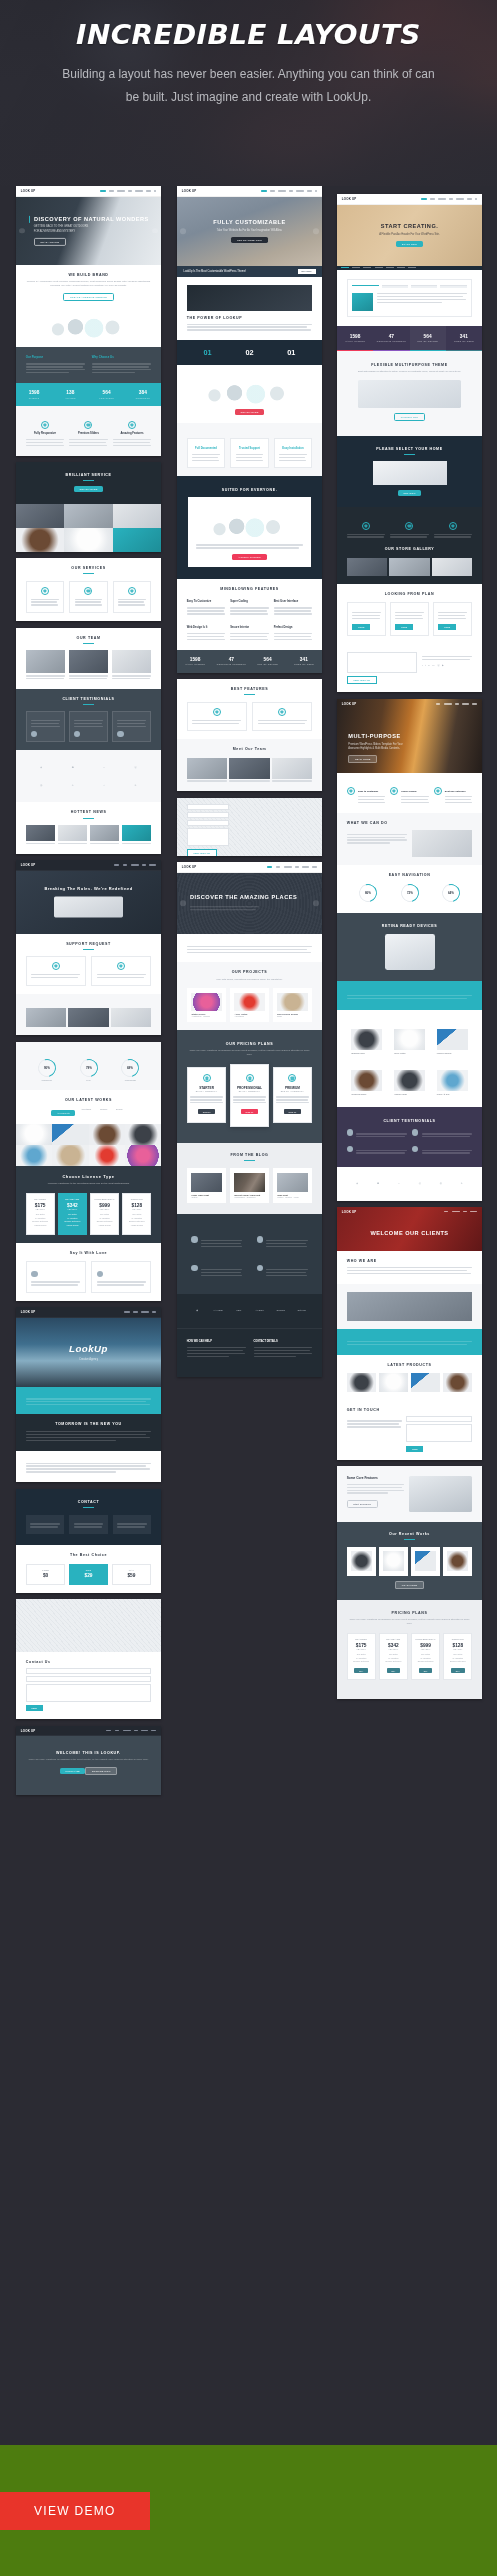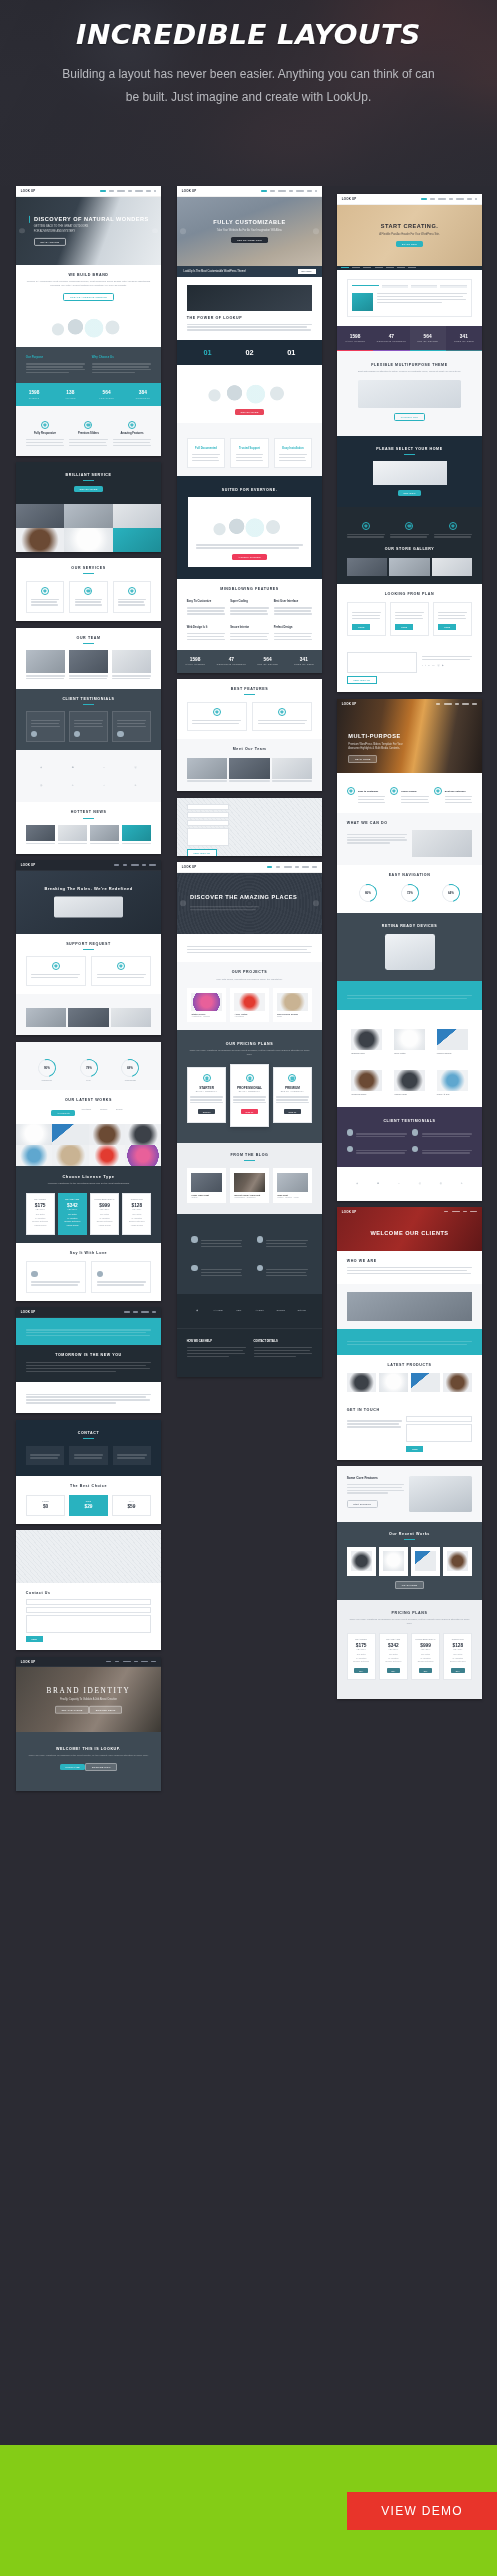--- a/index.html
+++ b/index.html
@@ -245,22 +245,22 @@
   
   #gridfade {
     position:absolute; left:0; bottom:0; width:497px; height:186px;
     background:linear-gradient(180deg, rgba(43,43,51,0) 0%, rgba(43,43,51,.75) 45%, #2b2b33 100%);
     pointer-events:none;
   }
 
   
   #cta {
     position:absolute; left:0; top:2445px; width:497px; height:131px;
-    background:#84cc16;
-    display:flex; align-items:center; justify-content:flex-end;
+    background:#4d7c0f;
+    display:flex; align-items:center; justify-content:flex-start;
   }
   #view-demo {
     background:#e8342a; color:#fff;
     font-size:12px; letter-spacing:1.3px; font-weight:500;
     padding:12px 34px; border:none; cursor:pointer;
     font-family:"Liberation Sans", sans-serif;
   }
 </style>
 </head>
 <body>
@@ -670,20 +670,26 @@
     <div class="shot">
       <div class="navbar dark">
         <span class="logo">LOOK UP</span>
         <span class="navlinks">
             <i class="a"></i>
             <i class="b"></i>
             <i class="c"></i>
             <i class="d"></i>
           </span>
       </div>
+      <div class="hero-band ph-city" style="height:69px">
+        <div class="txt">
+          <div class="hb-title" style="font-size:9.7px;font-style:italic">LookUp</div>
+          <div class="hb-sub">Creative Agency</div>
+        </div>
+      </div>
       <div class="sect teal" style="padding:7.3px 9.7px">
         <div class="lines on-dark">
             <span></span>
             <span></span>
             <span></span>
           </div>
       </div>
       <div class="sect darker">
         <div class="hdg on-dark">TOMORROW IS THE NEW YOU</div>
         <div class="lines on-dark" style="margin-top:4.8px">
@@ -764,27 +770,20 @@
       <div class="navbar dark">
         <span class="logo">LOOK UP</span>
         <span class="navlinks">
             <i class="a"></i>
             <i class="b"></i>
             <i class="c"></i>
             <i class="d"></i>
             <i class="e"></i>
             <i class="f"></i>
           </span>
-      </div>
-      <div class="hero-band ph-coffee" style="height:65px">
-        <div class="txt">
-          <div class="hb-title" style="font-size:7.3px;letter-spacing:1.6px;font-weight:400;font-family:'Liberation Serif',serif">BRAND IDENTITY</div>
-          <div class="hb-sub">Finally, Capacity To Validate A Job About Creative</div>
-          <div><span class="hb-btn grey">GET THE THEME</span> <span class="hb-btn grey">BROWSE DEMO</span></div>
-        </div>
       </div>
       <div class="sect slate" style="padding:14.5px 9.7px 19.4px">
         <div class="hdg on-dark">WELCOME! THIS IS LOOKUP.</div>
         <div class="sub" style="color:rgba(255,255,255,.45)">There are many variations of passages of the great country, by the majority have suffered alteration in some form.</div>
         <div style="text-align:center"><span class="hb-btn" style="margin-top:4.8px">PURCHASE</span> <span class="hb-btn grey" style="margin-top:4.8px">BROWSE NOW</span></div>
       </div>
     </div>
 
   </div>
 

